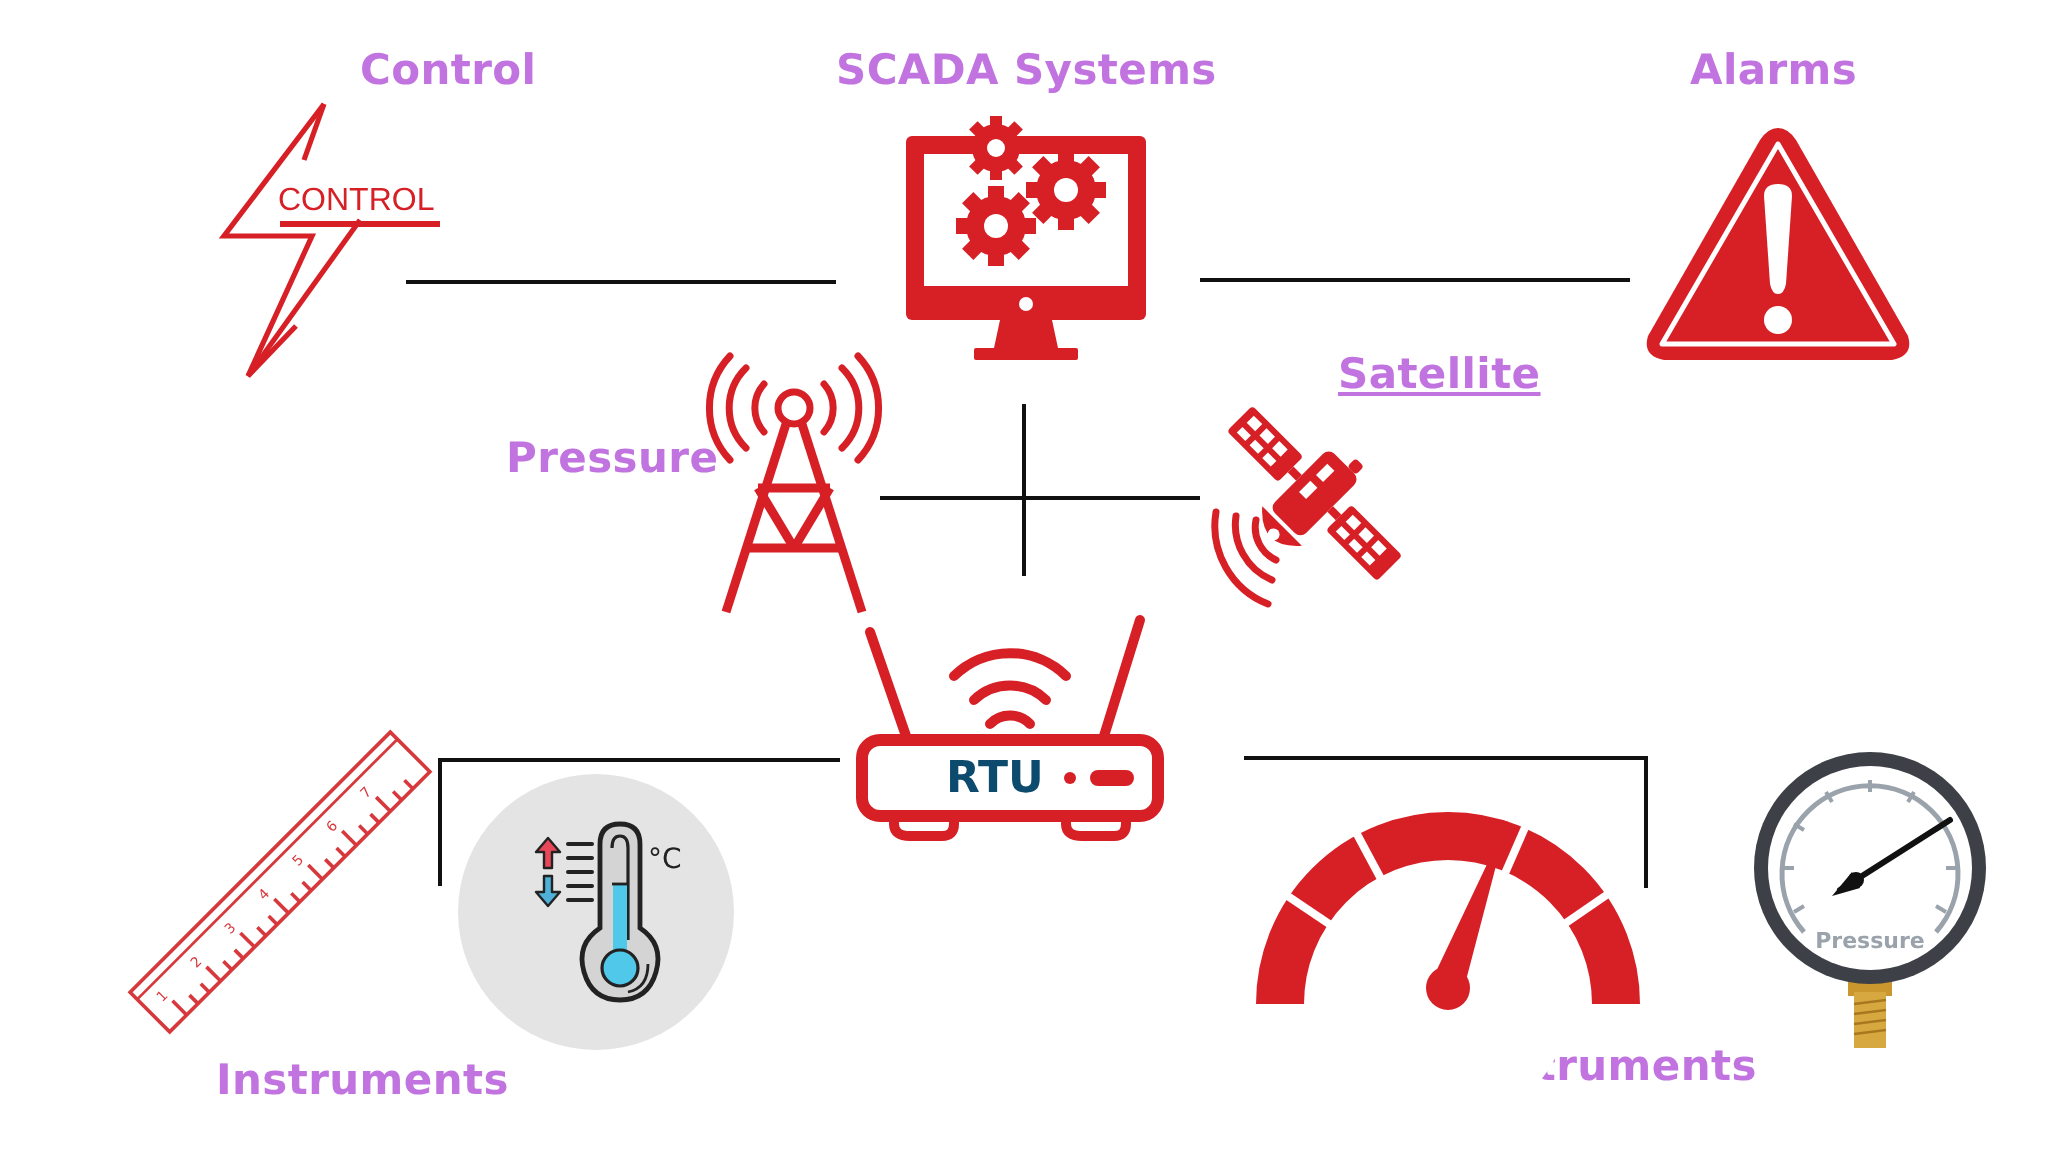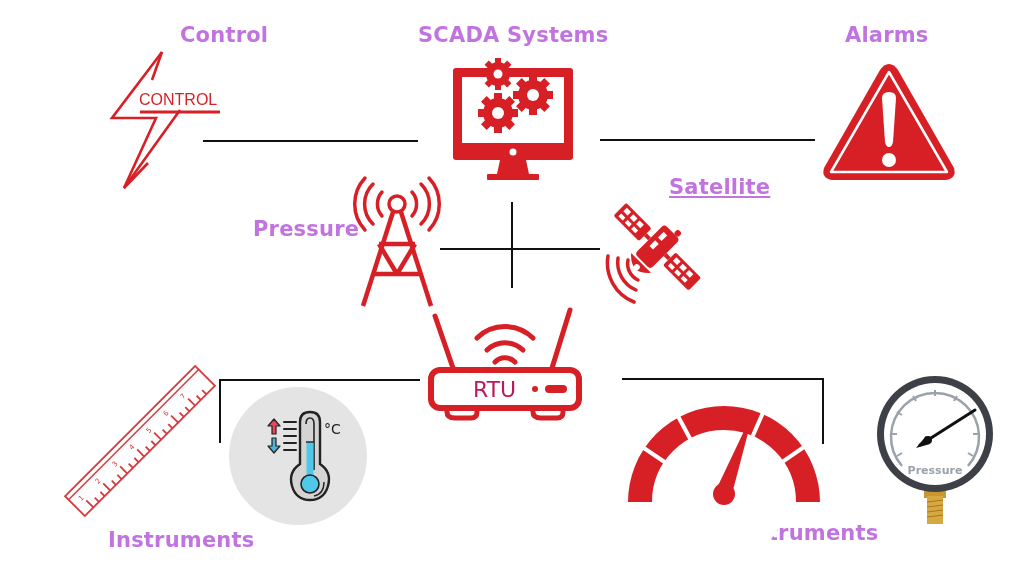--- a/index.html
+++ b/index.html
@@ -170,21 +170,21 @@
       <path d="M52,36 A40,40 0 0 1 108,36"></path>
       <path d="M62,48 A26,26 0 0 1 98,48"></path>
       <path d="M70,60 A14,14 0 0 1 90,60"></path>
     </g>
     <rect x="6" y="68" width="148" height="38" rx="9" fill="none" stroke="#d71f26" stroke-width="6"></rect>
     <path d="M22,106 V110 Q22,116 30,116 H46 Q52,116 52,110 V106" fill="none" stroke="#d71f26" stroke-width="5"></path>
     <path d="M108,106 V110 Q108,116 116,116 H132 Q138,116 138,110 V106" fill="none" stroke="#d71f26" stroke-width="5"></path>
     <circle cx="110" cy="87" r="3" fill="#d71f26"></circle>
     <rect x="120" y="83" width="22" height="8" rx="4" fill="#d71f26"></rect>
   </svg>
-  <div style="position:absolute; left:48px; top:75px; color:#be185d; font-weight:normal; font-size:22px; line-height:26px;">RTU</div>
+  <div style="position:absolute; left:48px; top:75px; color:#0c4a6e; font-weight:bold; font-size:22px; line-height:26px;">RTU</div>
 </div>
 
 <div class="icon" style="left:68px; top:368px; width:144px; height:146px;">
   <svg width="144" height="146" viewBox="0 0 144 146">
     <g transform="translate(72,73) rotate(-45)">
       <rect x="-92" y="-14" width="184" height="28" fill="none" stroke="#d7383c" stroke-width="1.8"></rect>
       <line x1="-92" y1="-9" x2="92" y2="-9" stroke="#d7383c" stroke-width="1.4"></line>
       <g stroke="#d7383c" stroke-width="1.8">
         <line x1="-80" y1="14" x2="-80" y2="4"></line>
           <line x1="-72" y1="14" x2="-72" y2="8"></line>

